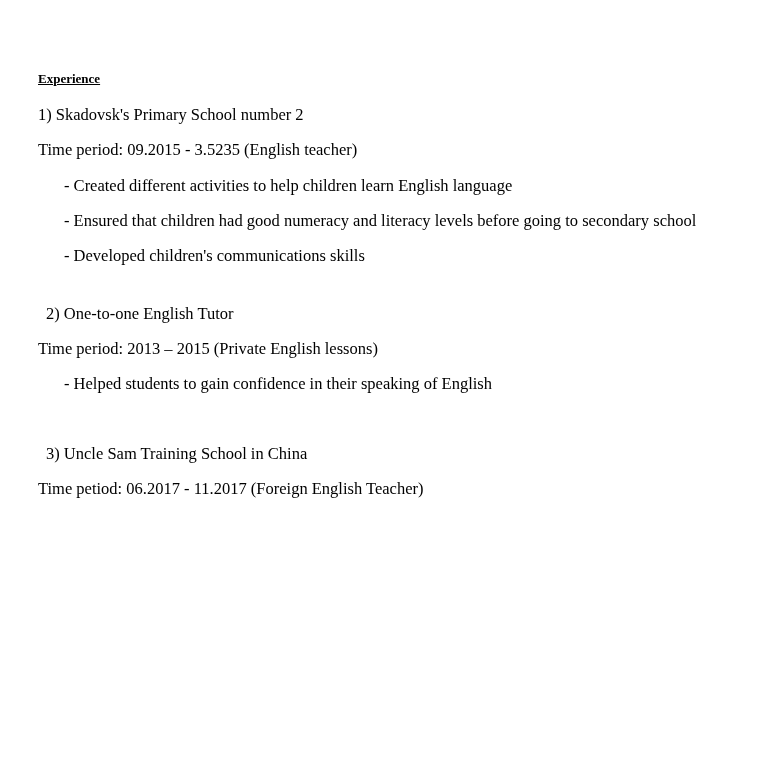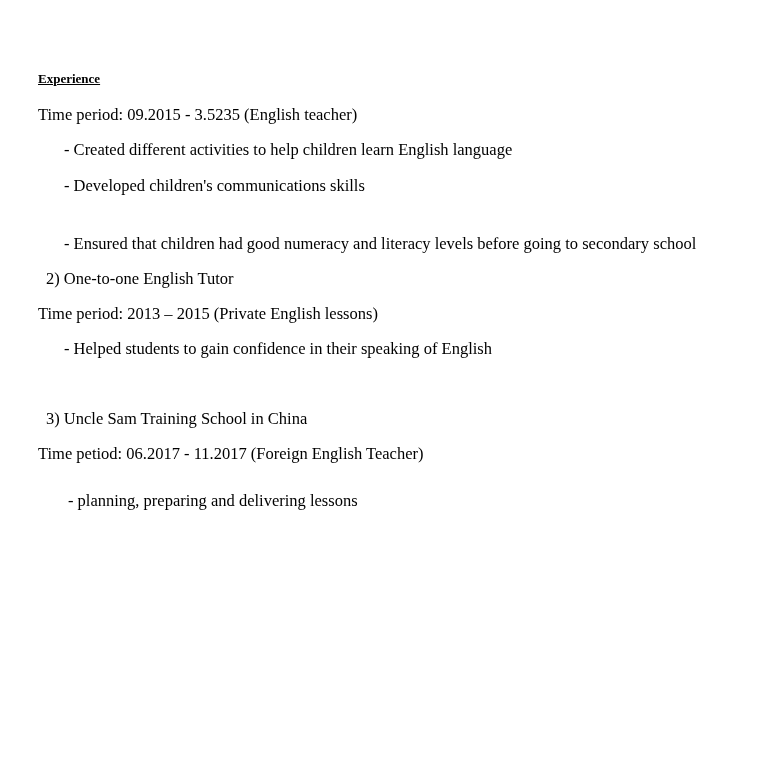--- a/index.html
+++ b/index.html
@@ -65,28 +65,28 @@
     margin-bottom: 25px;
   }
 </style>
 </head>
 <body>
 
 <div class="page">
 
   <p class="heading">Experience</p>
 
+  <p class="para">1) Skadovsk's  Primary School number 2</p>
   <p class="para">Time period: 09.2015 - 3.5235 (English teacher)</p>
   <p class="para indent">- Created different activities to help children learn English language</p>
-  <p class="para indent gap-lg">- Developed children's communications skills</p>
   <p class="para indent-hang">
       <span class="inner">- Ensured that children had good numeracy and literacy levels before going to secondary school</span>
     </p>
+  <p class="para indent gap-lg">- Developed children's communications skills</p>
 
   <p class="para indent-2">2) One-to-one English Tutor</p>
   <p class="para" style="margin-top:8px;">Time period: 2013 – 2015 (Private English lessons)</p>
   <p class="para indent gap-xl">- Helped students to gain confidence in their speaking of English</p>
 
   <p class="para indent-2">3) Uncle Sam Training School in China</p>
   <p class="para gap-md">Time petiod: 06.2017 - 11.2017 (Foreign English Teacher)</p>
-  <p class="para indent-3 gap-md">- planning, preparing and delivering lessons</p>
 
 </div>
 
 </body></html>

